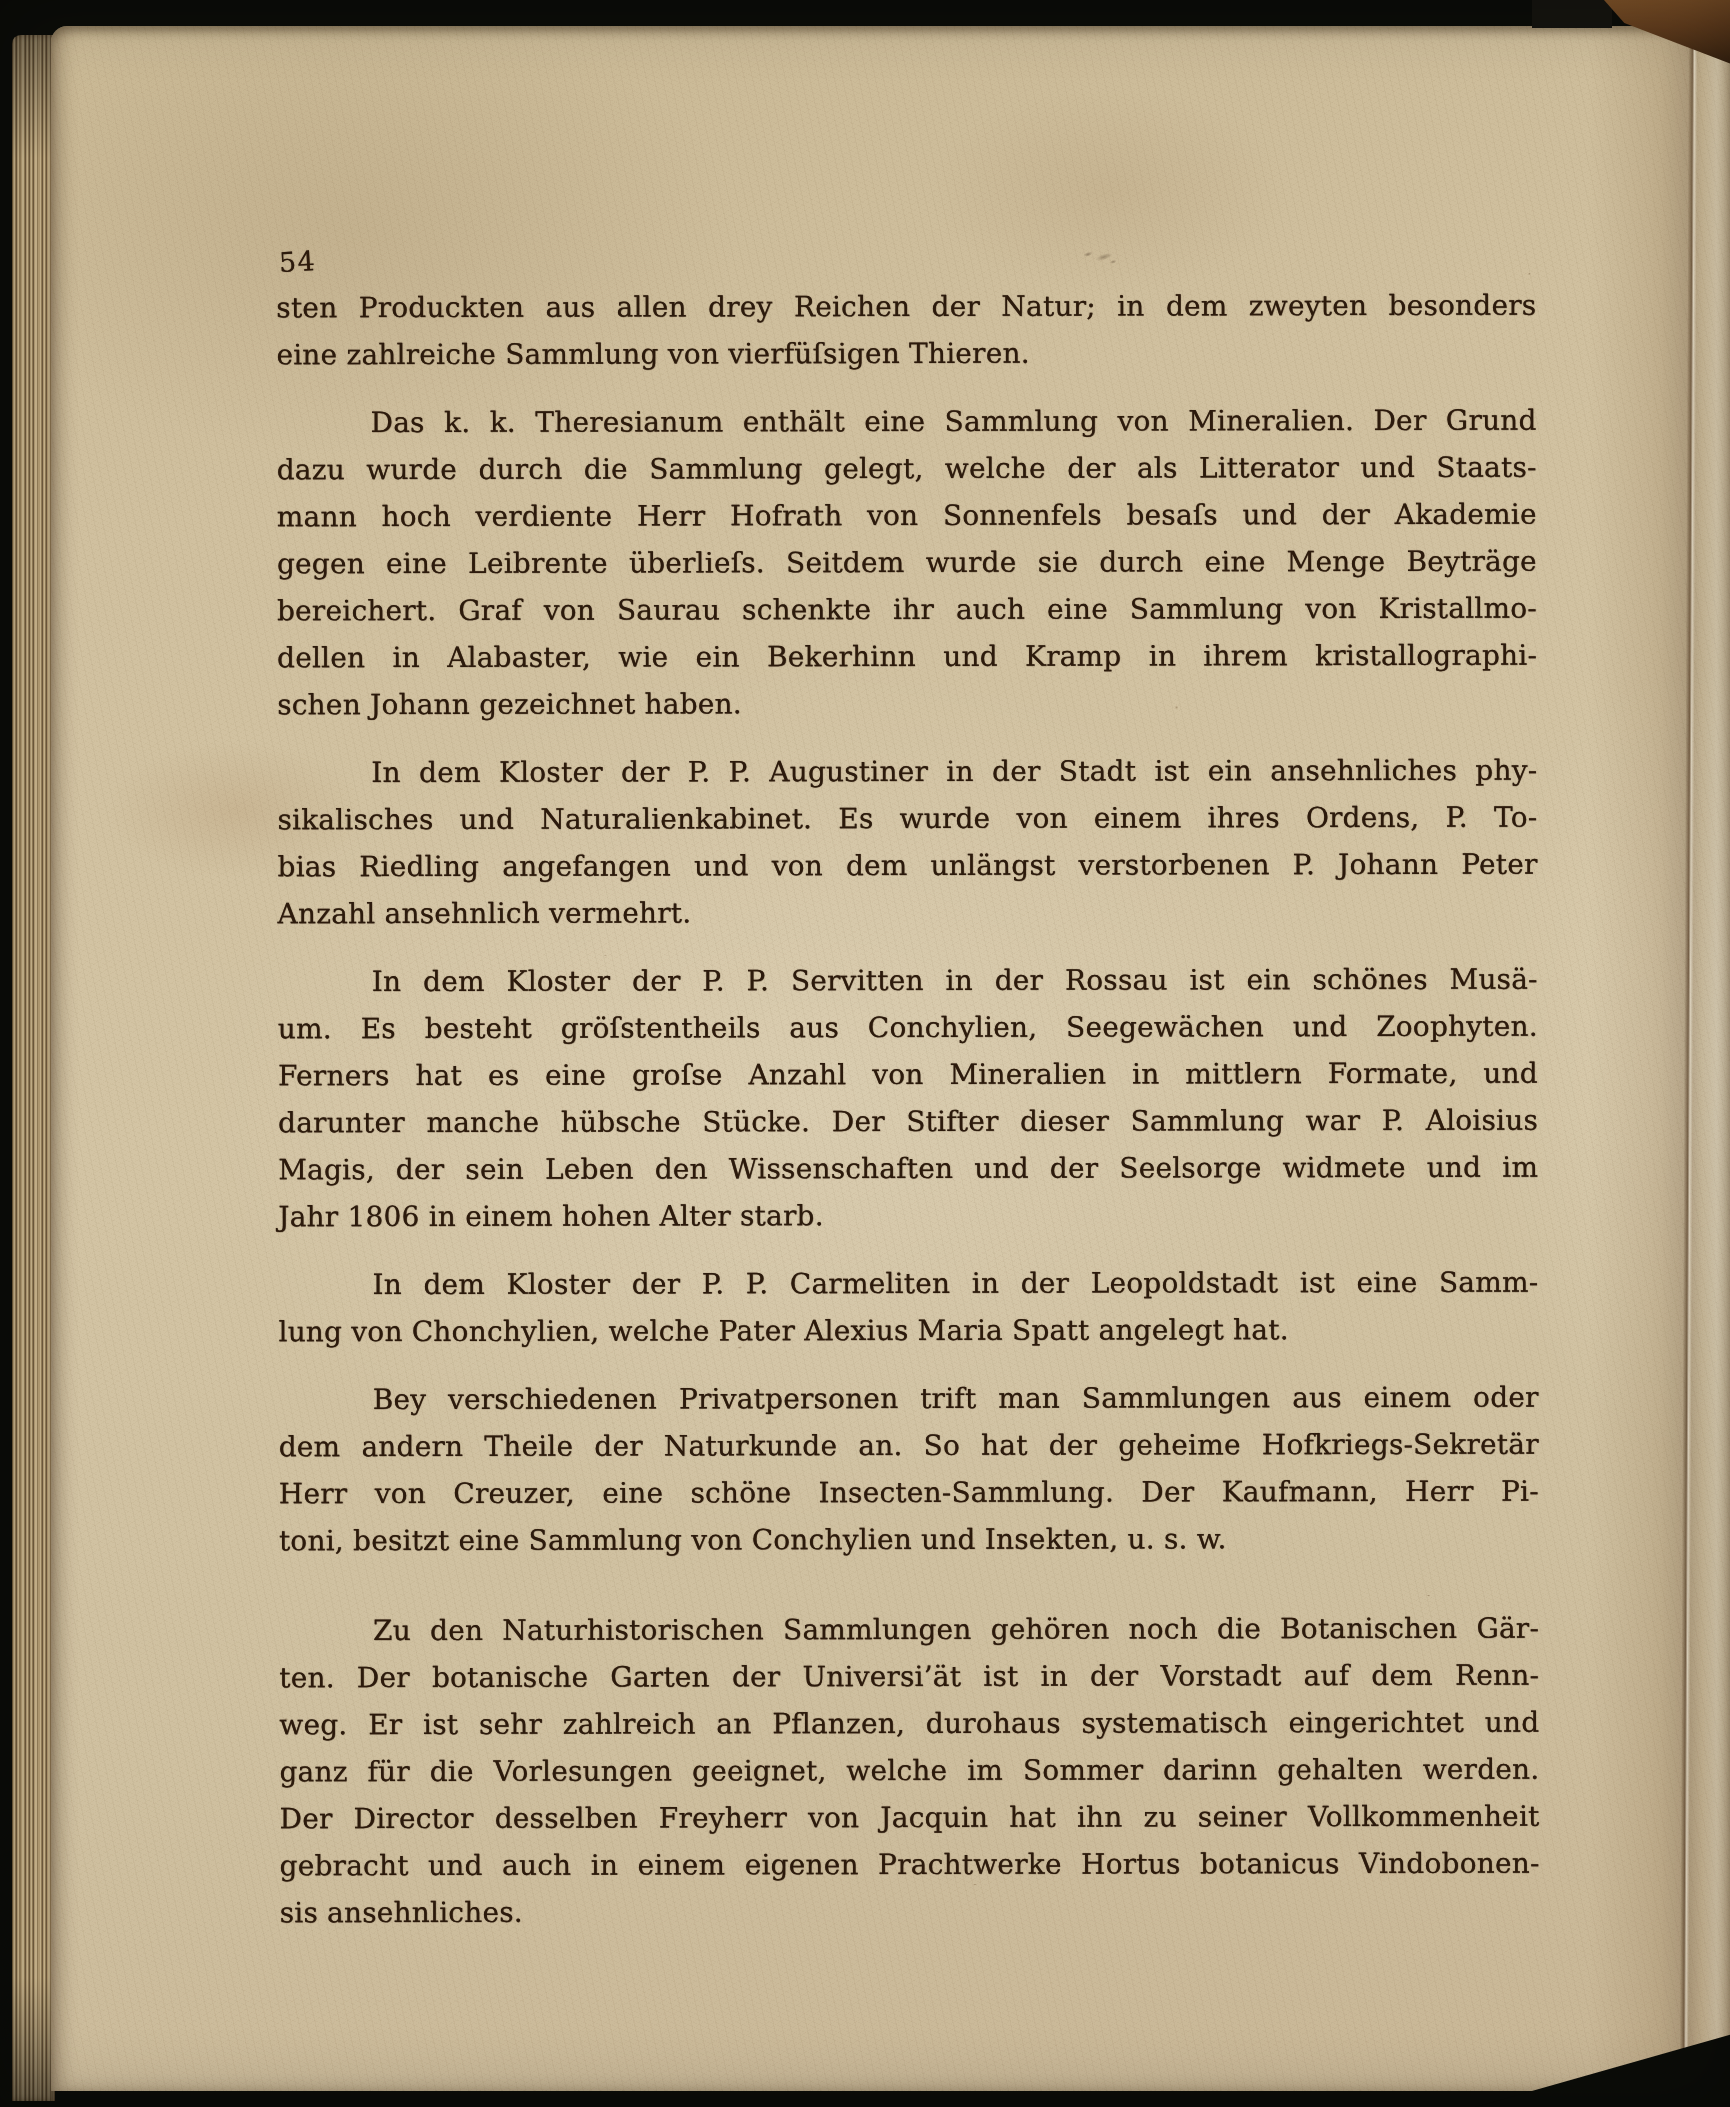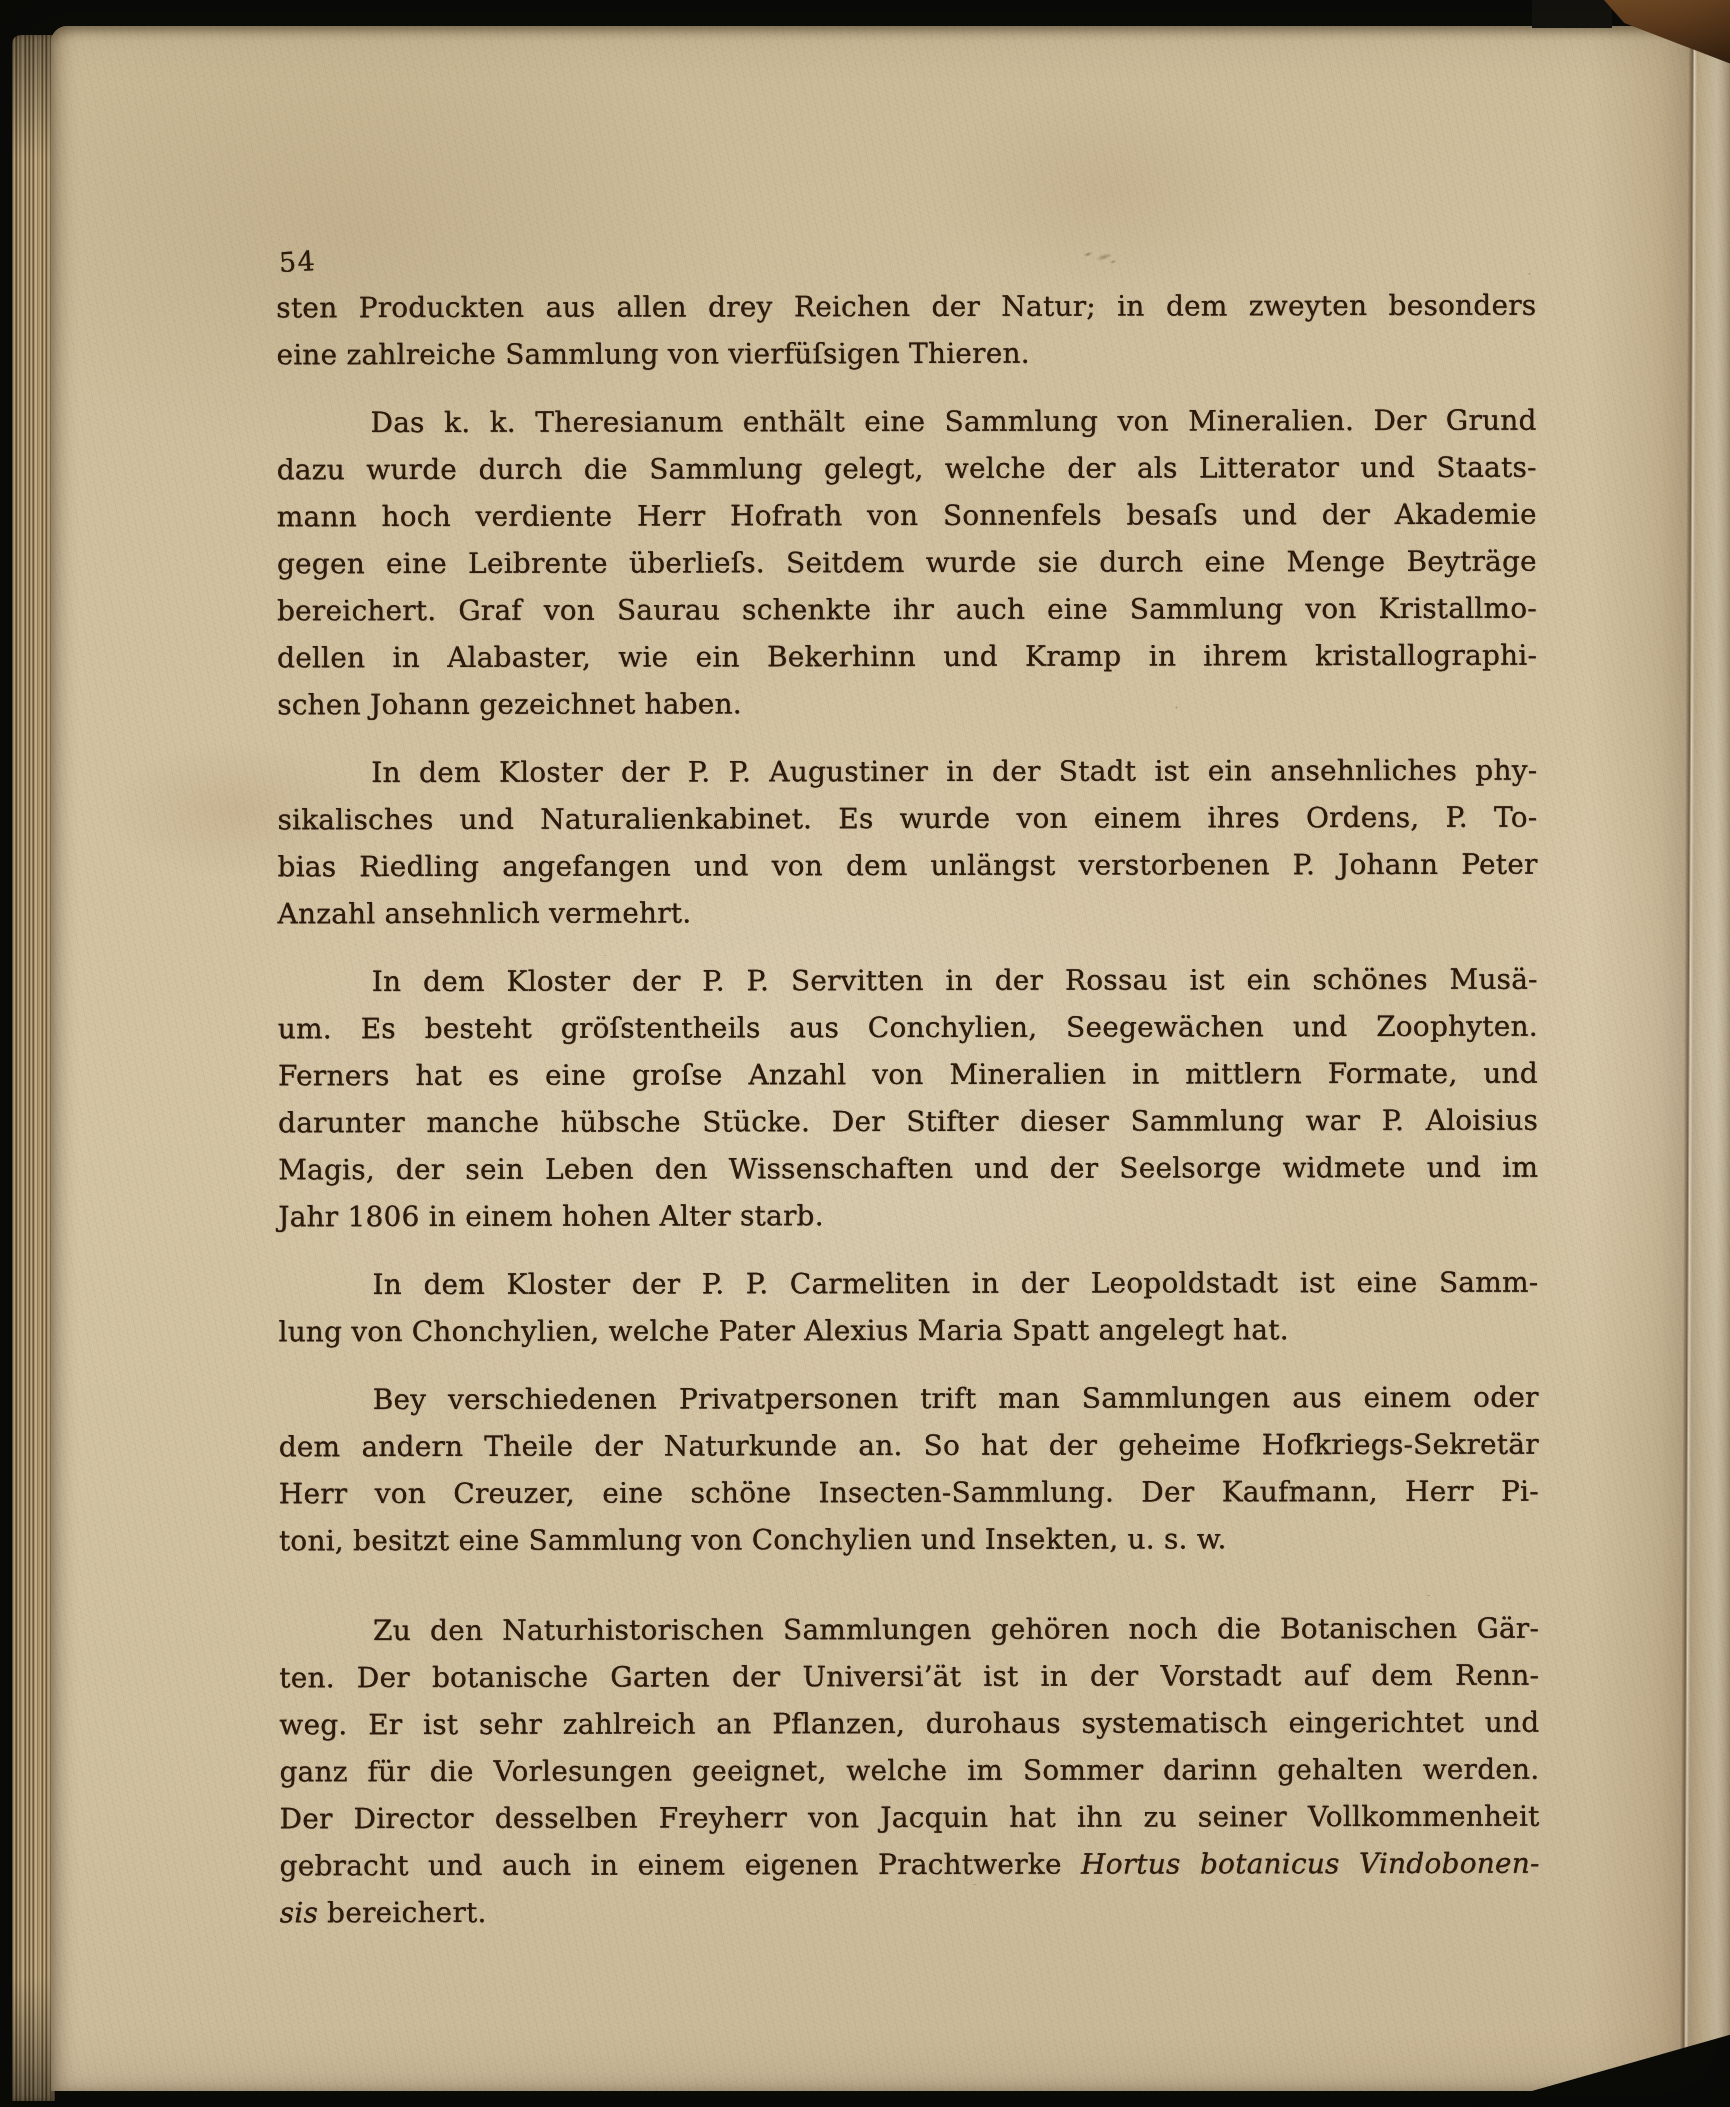--- a/index.html
+++ b/index.html
@@ -88,21 +88,21 @@
     font-size:28px; line-height:47px; color:#2c1a0c;
     text-shadow:0 0 0.8px rgba(44,26,12,.72), 0.4px 0.4px 0 rgba(44,26,12,.3);
     letter-spacing:0.2px;
     transform:rotate(-0.12deg);
   }
   .para + .para { margin-top:21px; }
   .para:last-child { margin-top:43px; }
   .line { text-align:justify; text-align-last:justify; white-space:normal; }
   .line.last { text-align-last:left; }
   .para.indent .line:first-child { padding-left:94px; }
-  .italic { font-style:italic; }
+  .italic { }
   
   .ink-smudge {
     position:absolute; left:1075px; top:242px; width:48px; height:30px;
     background:
       radial-gradient(6.2px 3.1px at 30% 30%, rgba(50,30,14,.55), transparent 70%),
       radial-gradient(12.4px 4.3px at 60% 55%, rgba(50,30,14,.45), transparent 70%),
       radial-gradient(5px 2.5px at 75% 80%, rgba(50,30,14,.5), transparent 70%);
     transform:rotate(-18deg); opacity:.7;
   }
   
@@ -169,19 +169,19 @@
         <div class="line"><span>Herr von Creuzer, eine schöne Insecten-Sammlung. Der Kaufmann, Herr Pi-</span></div>
         <div class="line last"><span>toni, besitzt eine Sammlung von Conchylien und Insekten, u. s. w.</span></div>
       </div>
       <div class="para indent">
         <div class="line"><span>Zu den Naturhistorischen Sammlungen gehören noch die Botanischen Gär-</span></div>
         <div class="line"><span>ten. Der botanische Garten der Universi’ät ist in der Vorstadt auf dem Renn-</span></div>
         <div class="line"><span>weg.  Er ist sehr zahlreich an Pflanzen, durohaus systematisch eingerichtet und</span></div>
         <div class="line"><span>ganz für die Vorlesungen geeignet, welche im Sommer darinn gehalten werden.</span></div>
         <div class="line"><span>Der Director desselben Freyherr von Jacquin hat ihn zu seiner Vollkommenheit</span></div>
         <div class="line"><span>gebracht und auch in einem eigenen Prachtwerke </span><span class="italic">Hortus botanicus Vindobonen-</span></div>
-        <div class="line last"><span class="italic">sis</span><span> bereichert.</span></div>
+        <div class="line last"><span class="italic">sis</span><span> ansehnliches.</span></div>
       </div>
     </div>
 
   <div class="vignette"></div>
 </div>
 
 
 </body></html>

